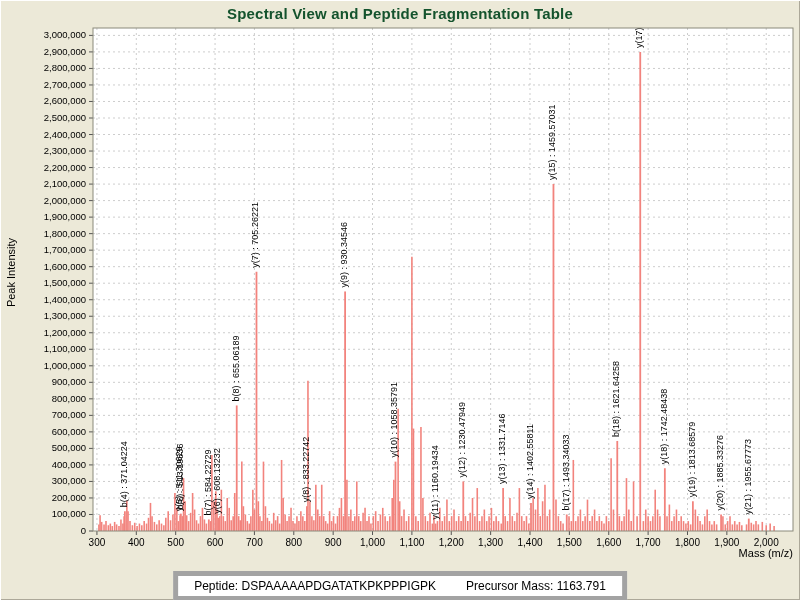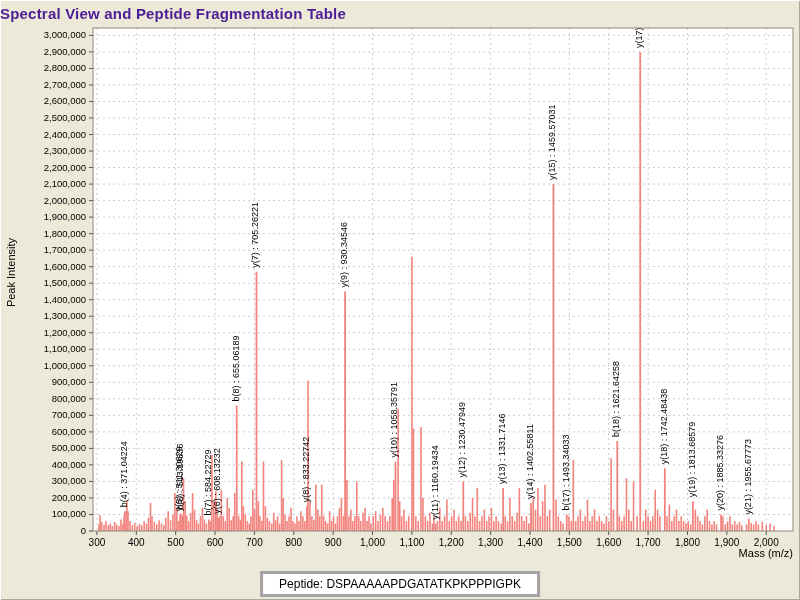--- a/index.html
+++ b/index.html
@@ -2,36 +2,36 @@
 <html><head>
 <meta charset="utf-8">
 <style>
   html,body{margin:0;padding:0;}
   body{font-family:"Liberation Sans",sans-serif;}
   .window{
     position:relative;width:800px;height:600px;background:#ece9d8;overflow:hidden;
     box-shadow:inset 1px 1px 0 #ffffff, inset -1px -1px 0 #aca899;
   }
   .chart-title{
-    position:absolute;top:5px;left:0;width:100%;text-align:left;
-    font-size:15px;font-weight:bold;color:#4c1d95;letter-spacing:.2px;
+    position:absolute;top:5px;left:0;width:100%;text-align:center;
+    font-size:15px;font-weight:bold;color:#14532d;letter-spacing:.2px;
   }
   .y-axis-title{
     position:absolute;left:5px;top:238px;
     writing-mode:vertical-rl;transform:rotate(180deg);
     font-size:11px;color:#000;
   }
   .x-axis-title{
     position:absolute;top:547px;left:93px;width:700px;text-align:right;
     font-size:11px;color:#000;
   }
   svg.spectrum{position:absolute;top:0;left:0;}
   .footer-box{
     position:absolute;top:571px;left:50%;transform:translateX(-50%);
-    background:#ffffff;border:3px solid #a3a3a3;padding:3px 16px;
+    background:#ffffff;border:5px solid #a3a3a3;padding:3px 16px;
     font-size:12px;color:#000;white-space:nowrap;display:flex;gap:30px;
   }
 </style>
 </head>
 <body>
 
 <div class="window">
   <div class="chart-title">Spectral View and Peptide Fragmentation Table</div>
 
   <svg class="spectrum" width="800" height="600">
@@ -513,14 +513,15 @@
       <line x1="748.7786338582678" y1="531" x2="748.7786338582678" y2="518.61" stroke="#f2837d" stroke-width="1.8"></line>
       <text x="750.7786338582678" y="514.61" transform="rotate(-90 750.7786338582678 514.61)" text-anchor="start" font-size="9px" fill="#000000" font-family="&quot;Liberation Sans&quot;,sans-serif">y(21) : 1955.67773</text>
       <rect x="93" y="28" width="700" height="503" fill="none" stroke="#8a8a7a" stroke-width="1"></rect>
     </svg>
 
   <div class="y-axis-title">Peak Intensity</div>
   <div class="x-axis-title">Mass (m/z)</div>
 
   <div class="footer-box">
     <span>Peptide: DSPAAAAAPDGATATKPKPPPIGPK</span>
+    <span>Precursor Mass: 1163.791</span>
   </div>
 </div>
 
 </body></html>

